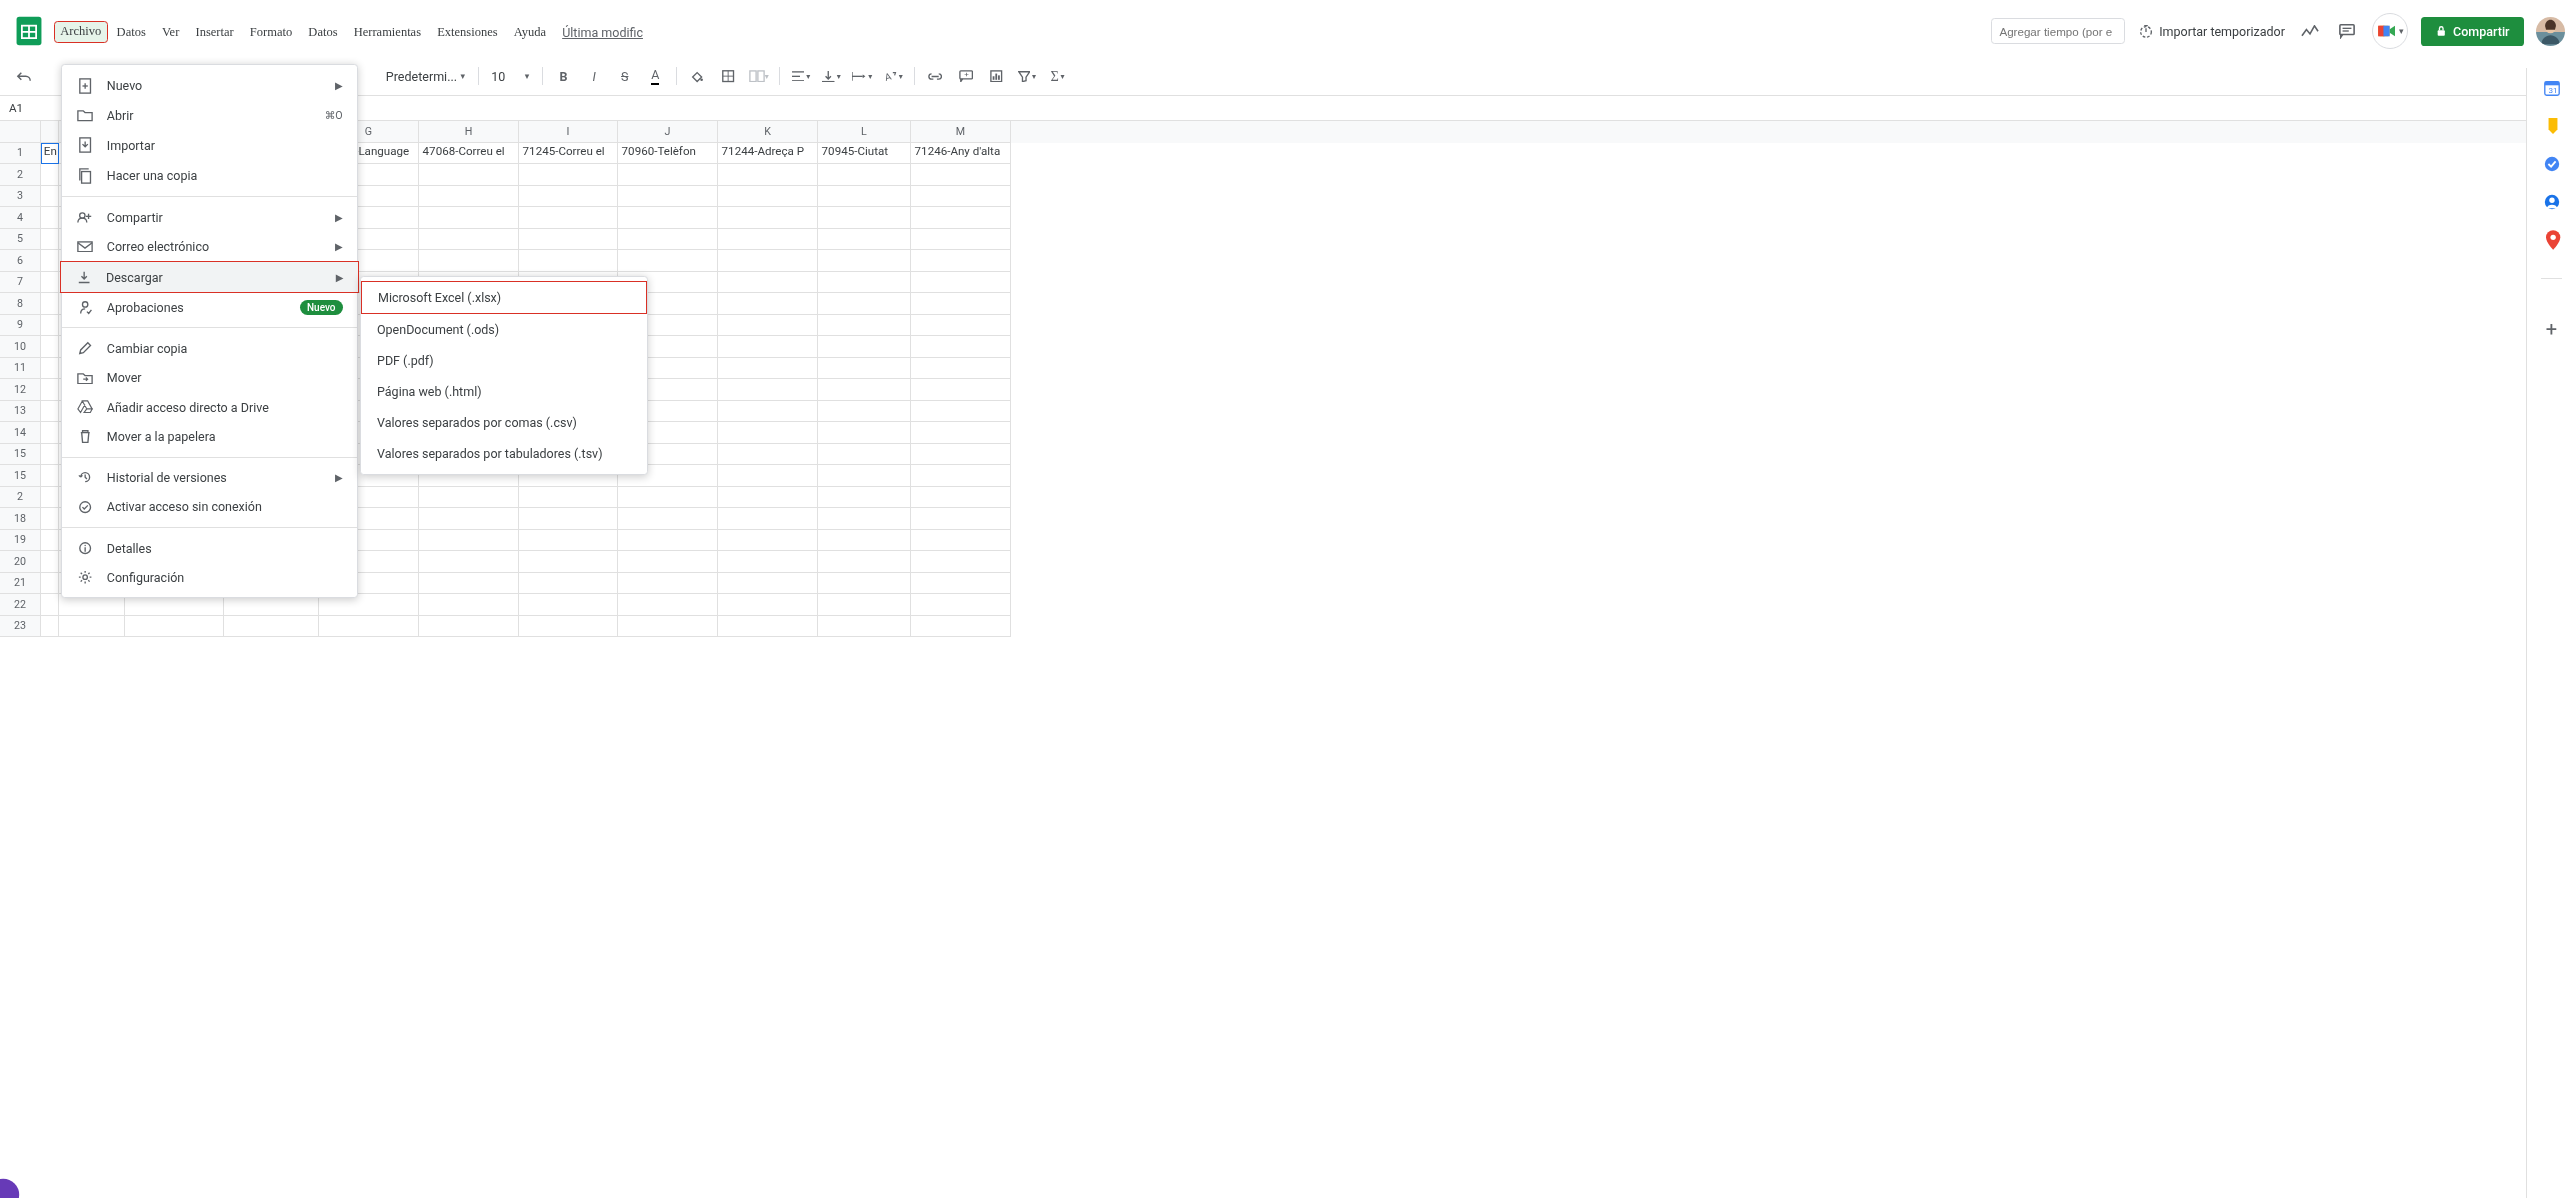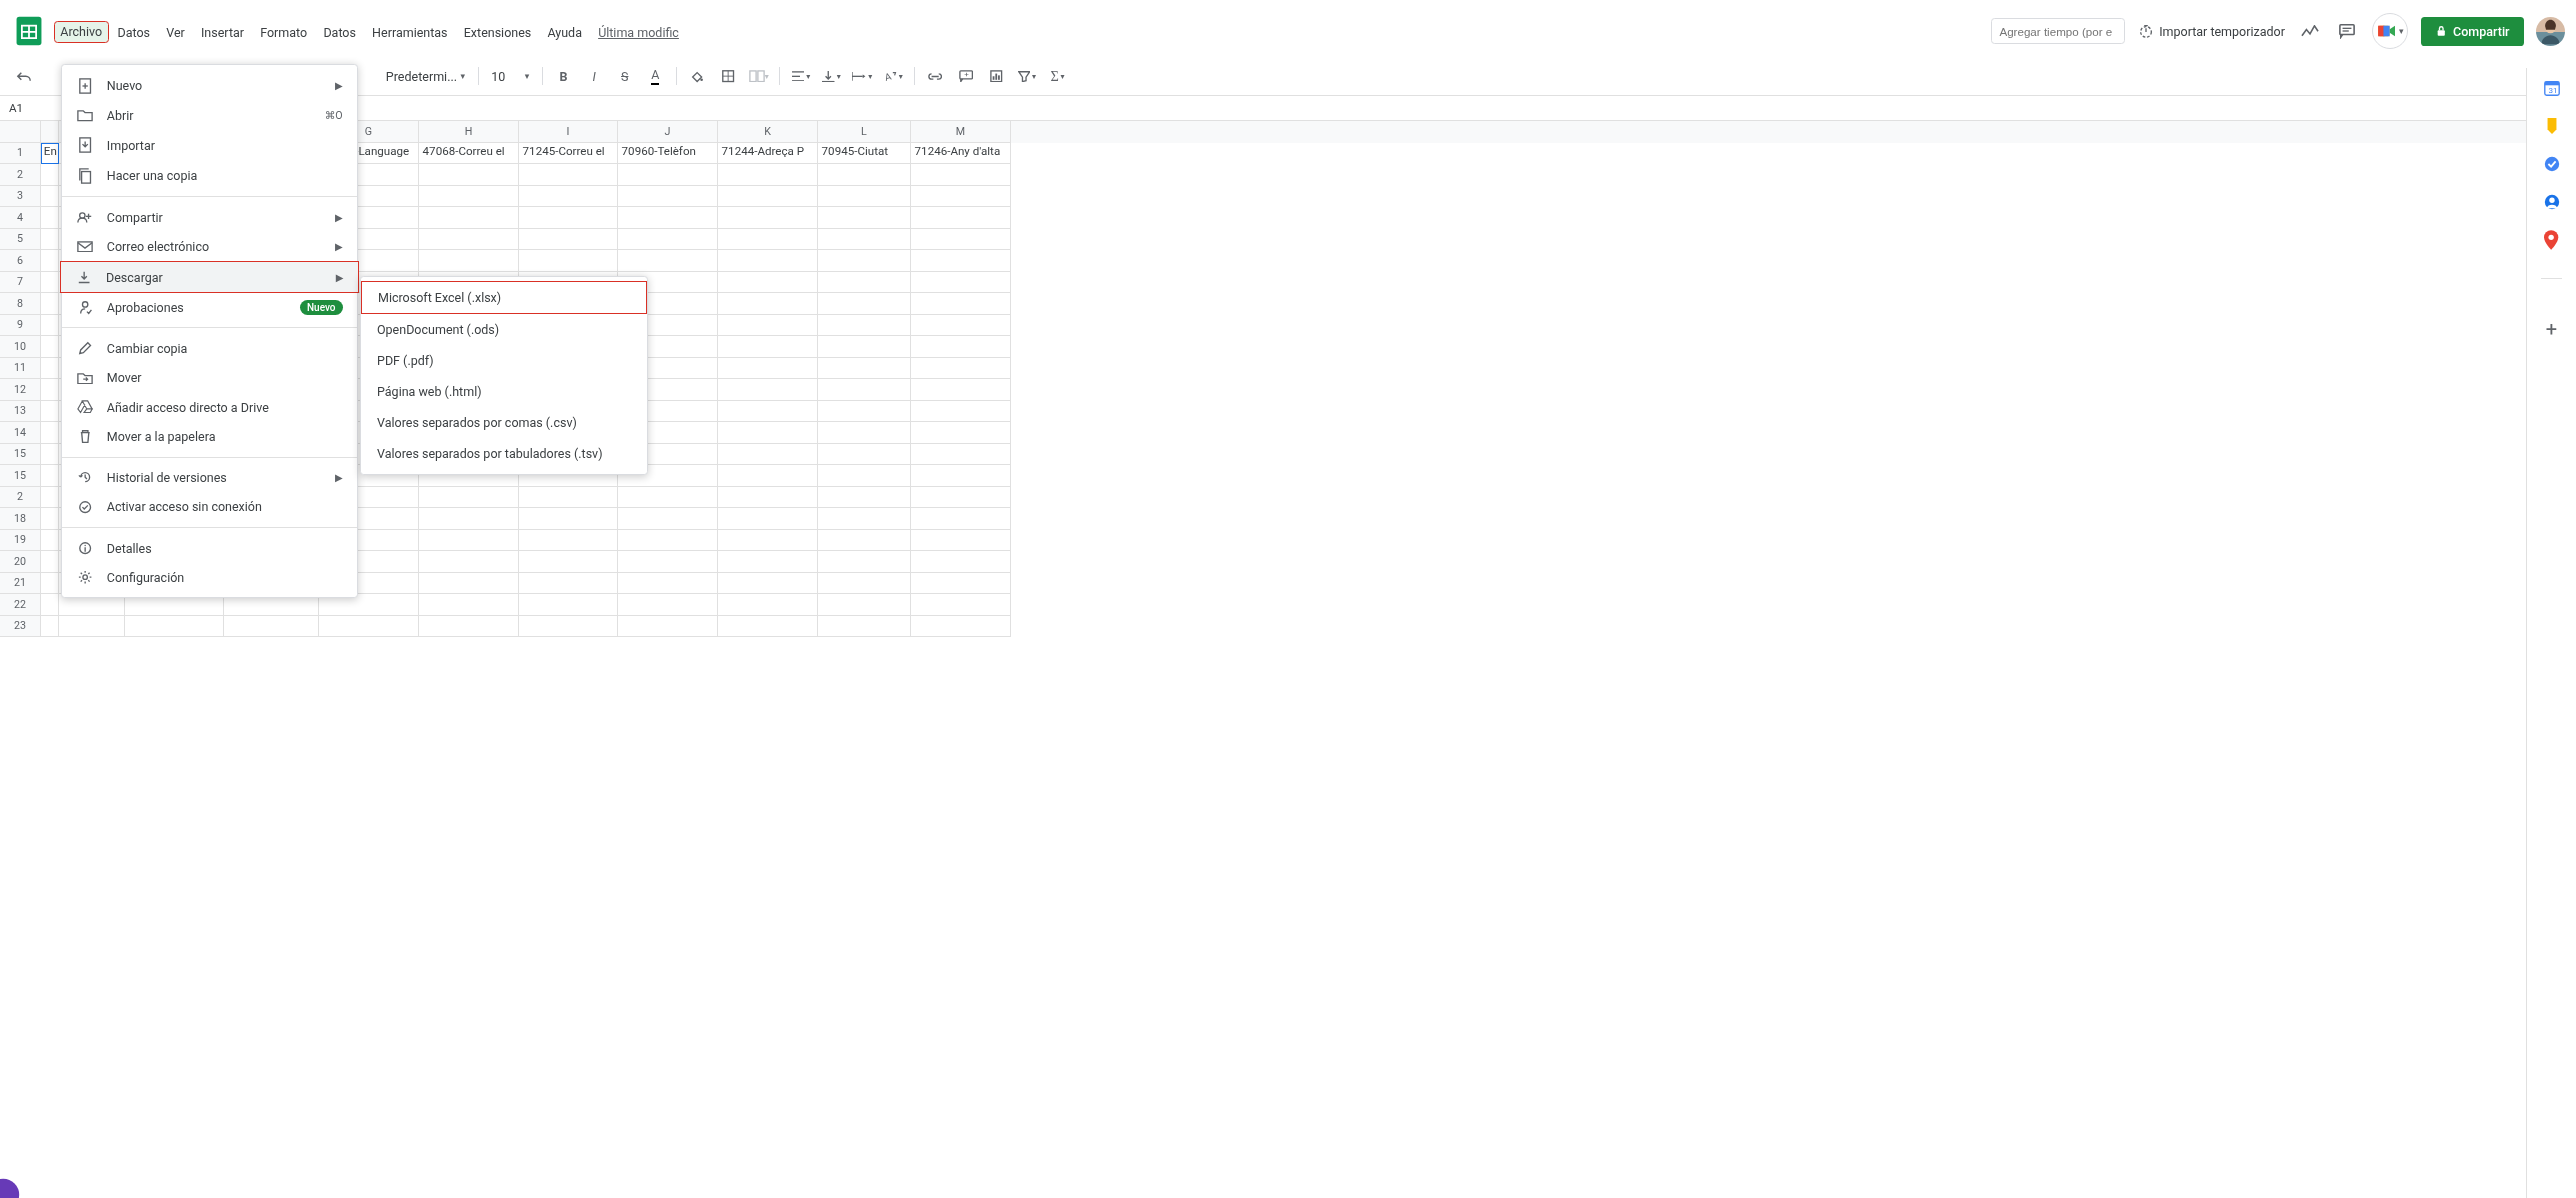--- a/index.html
+++ b/index.html
@@ -7,21 +7,21 @@
   
   .titlebar { display: flex; align-items: center; padding: 5.4px 10.7px 0 10.7px; height: 57px; }
   .logo { width: 36px; height: 36px; display: flex; align-items: center; justify-content: center; margin-right: 7.2px; }
   .logo-svg { width: 32px; height: 32px; }
   .doc-area { display: flex; flex-direction: column; flex: 0 0 auto; }
   .doc-row { display: flex; align-items: center; gap: 7.2px; }
   .doc-title { font-size: 16px; color: #3c4043; padding: 0.9px 5.4px; border-radius: 3.6px; }
   .doc-icons { display: flex; gap: 10.7px; color: #5f6368; }
   .doc-icons span { cursor: pointer; }
   .menubar { display: flex; gap: 1.8px; margin-top: 1.8px; }
-  .menubar-item { padding: 3.6px 7.2px; border-radius: 3.6px; cursor: pointer; font-size: 12.5px; }
+  .menubar-item { padding: 3.6px 7.2px; border-radius: 3.6px; cursor: pointer; font-size: 12.5px; font-family: Liberation Serif, serif; }
   .menubar-item.active { background: #e6f4ea; border: 1.8px solid #d93025; padding: 1.8px 5.4px; }
   .menubar-last { color: #5f6368; text-decoration: underline; padding: 3.6px 7.2px; }
   .spacer { flex: 1; }
   .right-controls { display: flex; align-items: center; gap: 12.5px; }
   .time-input { border: 0.9px solid #dadce0; border-radius: 3.6px; padding: 5.4px 7.2px; font-size: 11.6px; color: #5f6368; width: 134px; }
   .timer-btn { display: flex; align-items: center; gap: 5.4px; cursor: pointer; color: #3c4043; font-size: 12.5px; }
   .icon-btn { width: 25px; height: 25px; display: flex; align-items: center; justify-content: center; color: #5f6368; cursor: pointer; }
   .meet-icon { width: 36px; height: 36px; border-radius: 50%; border: 0.9px solid #dadce0; display: flex; align-items: center; justify-content: center; }
   .share-btn { background: #1e8e3e; color: #fff; border-radius: 3.6px; padding: 7.2px 14.3px; display: flex; align-items: center; gap: 5.4px; font-weight: 500; cursor: pointer; }
   .avatar { width: 29px; height: 29px; border-radius: 50%; background: linear-gradient(#d7bba5 50%, #6b8f9c 50%); display:flex; align-items:center; justify-content:center; overflow:hidden; }
@@ -52,21 +52,21 @@
   .menu-item .mi-short { color:#5f6368; font-size:10.7px; }
   .menu-item .badge { background:#1e8e3e; color:#fff; font-size:10px; padding:1.8px 7.2px; border-radius:9px; font-weight:500; }
   .menu-sep { height:0.9px; background:#e0e0e0; margin:5.4px 0; }
   .menu-item.highlight-red { border:1.8px solid #d93025; margin:0 -1.8px; background:#f1f3f4; }
   
   .submenu { position:absolute; left:360px; top:276px; width:288px; background:#fff; border:0.9px solid #dadce0; border-radius:3.6px; box-shadow:0 1.8px 9px rgba(0,0,0,0.2); padding:5.4px 0; z-index:101; }
   .sub-item { padding:8px 16px; cursor:pointer; font-size:12.5px; color:#3c4043; }
   .sub-item.highlight-red { border:1.8px solid #d93025; margin:-1.8px 0 0 0; }
   
   .sidepanel { position:absolute; right:0; top:68px; width:50px; background:#fff; border-left:0.9px solid #e0e0e0; height:calc(100vh - 68px); display:flex; flex-direction:column; align-items:center; padding-top:10.7px; gap:20px; }
-  .sp-icon { width:18px; height:18px; display:flex; align-items:center; justify-content:center; cursor:pointer; }
+  .sp-icon { width:18px; height:18px; display:flex; align-items:center; justify-content:flex-end; cursor:pointer; }
   .sp-plus { color:#5f6368; font-size:20px; margin-top:18px;}
   
   .corner-badge { position:absolute; left:0; bottom:0; width:32px; height:32px; background:#673ab7; border-radius:50%; transform:translate(-40%,40%); }
   svg { display:block; }
 </style>
 </head>
 <body>
 
 <div class="titlebar">
   <div class="logo">

